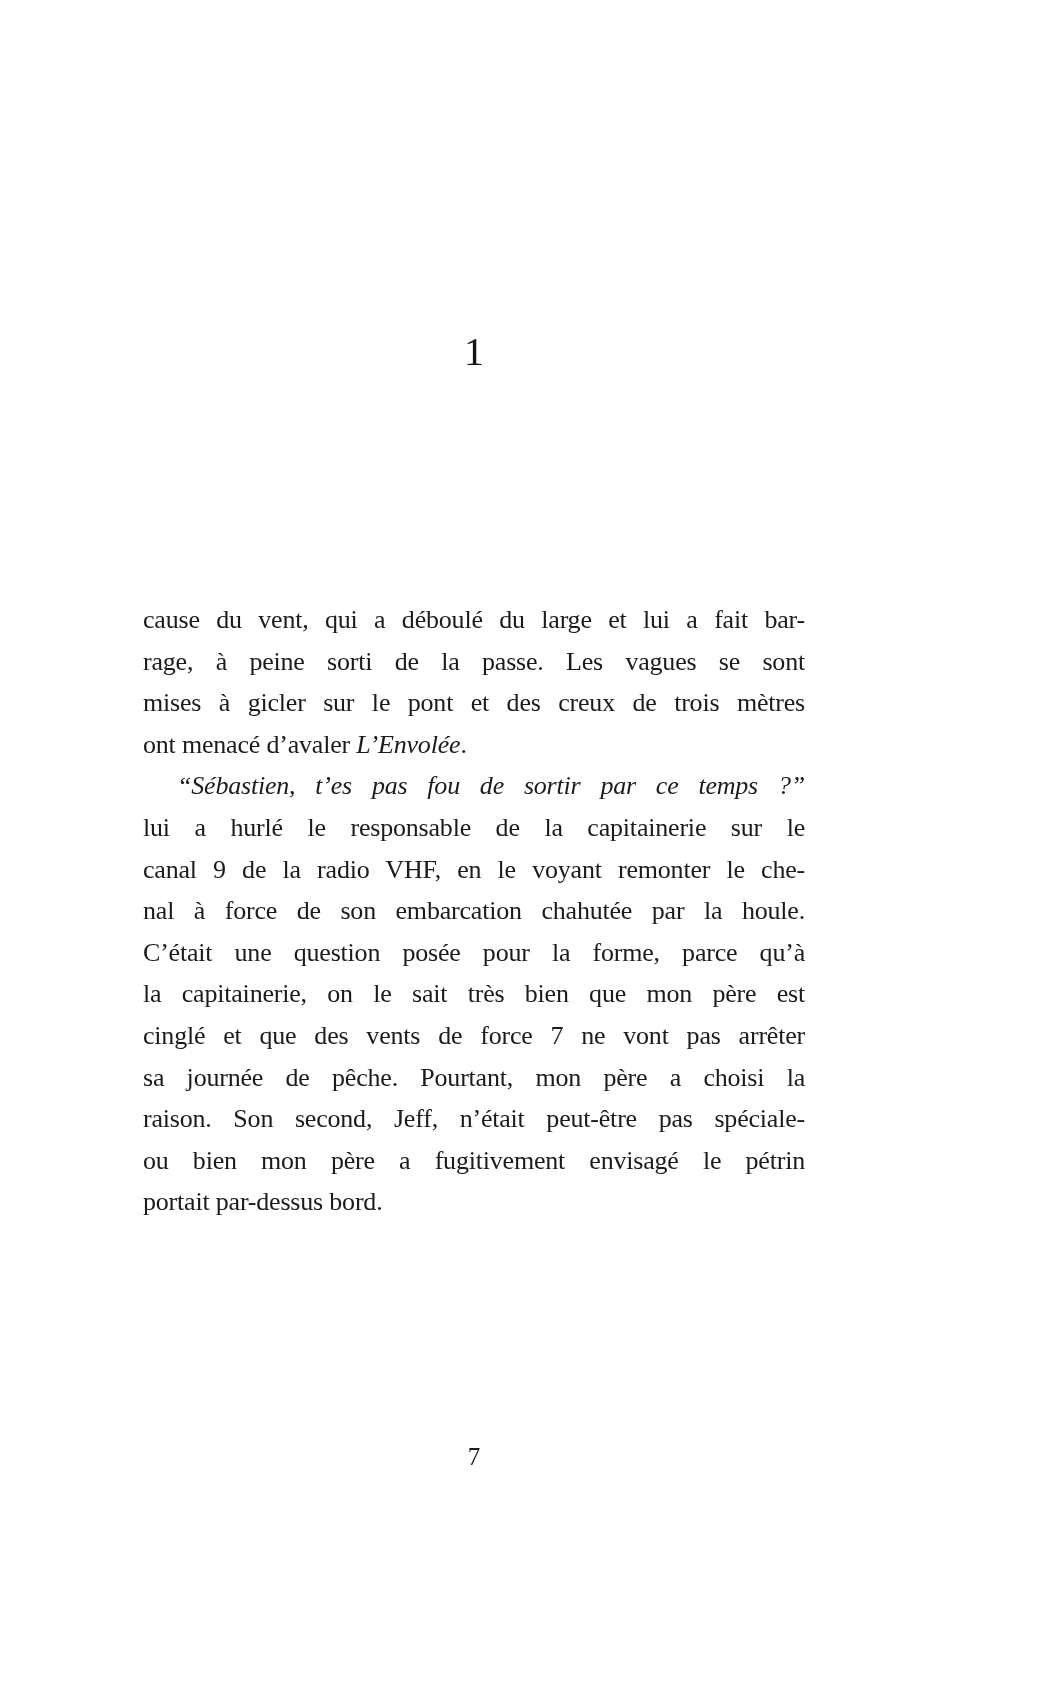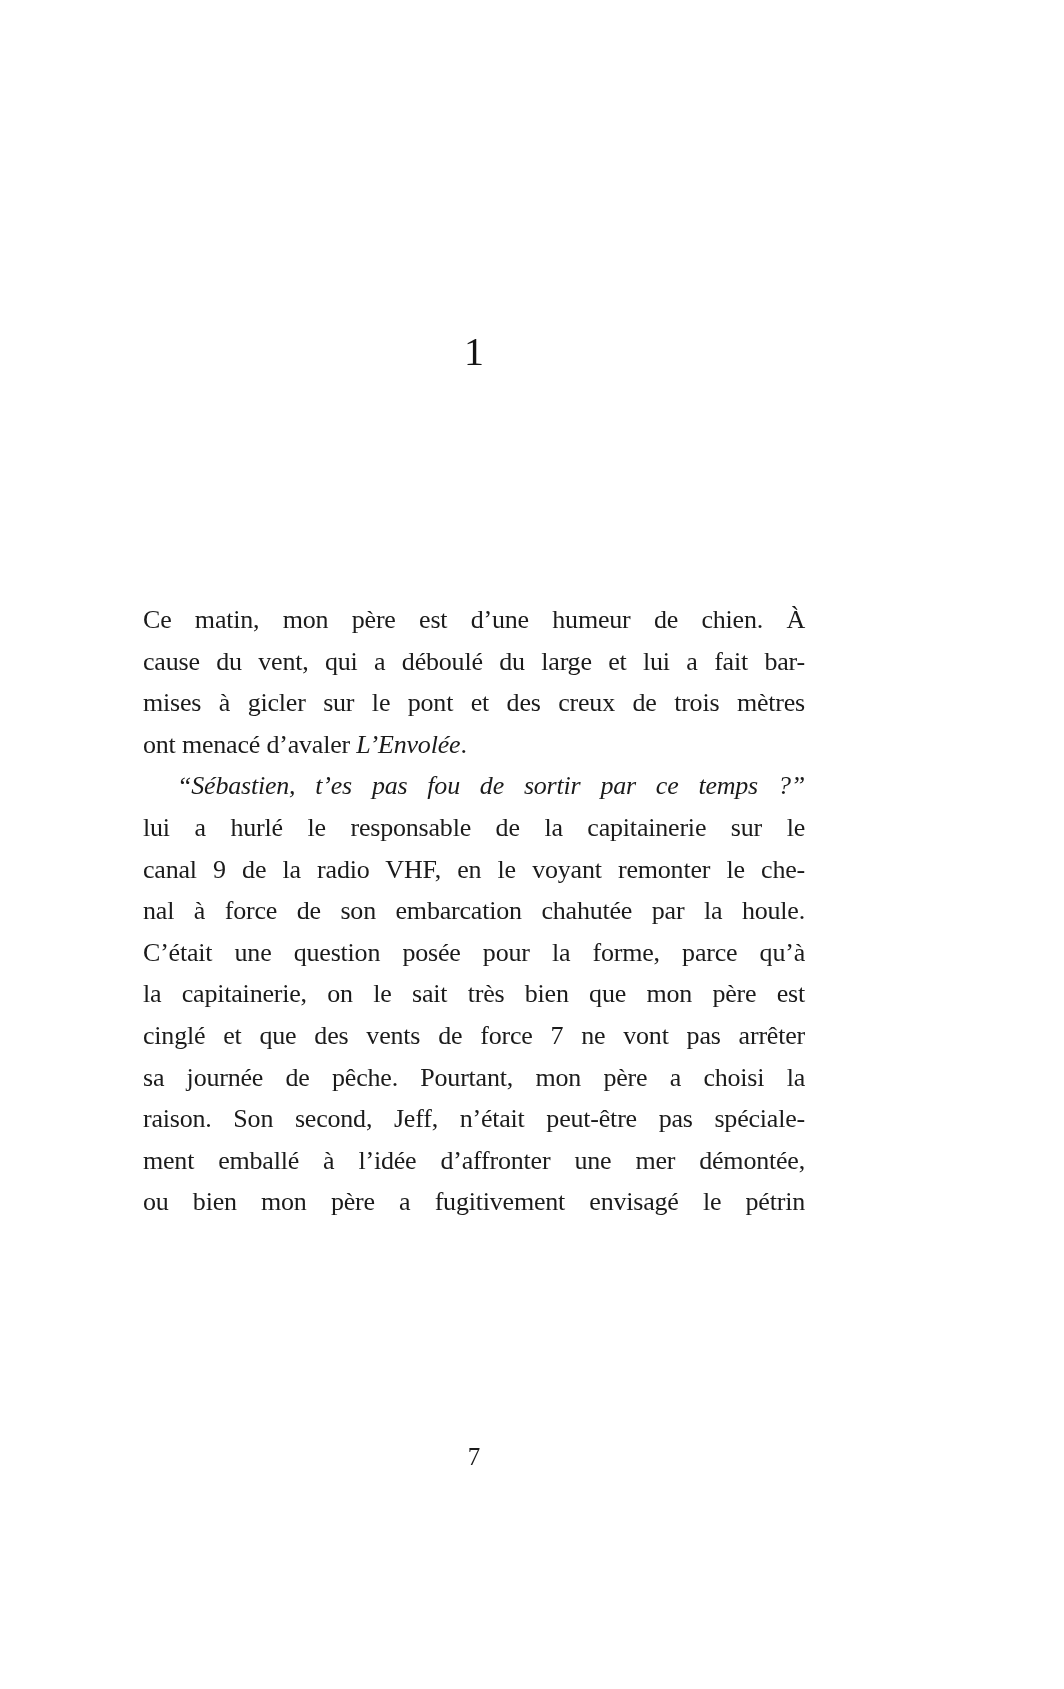--- a/index.html
+++ b/index.html
@@ -65,34 +65,34 @@
   }
 </style>
 </head>
 <body>
 
 <div class="page">
   <div class="chapter-number">1</div>
 
   <div class="text-block">
       <div class="paragraph">
-        <div class="line"><span>Ce matin, mon père est d’une humeur de chien. À</span></div>
         <div class="line"><span>cause du vent, qui a déboulé du large et lui a fait bar-</span></div>
+        <div class="line"><span>rage, à peine sorti de la passe. Les vagues se sont</span></div>
         <div class="line"><span>mises à gicler sur le pont et des creux de trois mètres</span></div>
         <div class="line last"><span>ont menacé d’avaler </span><em>L’Envolée</em><span>.</span></div>
       </div>
       <div class="paragraph">
         <div class="line indent"><span>“Sébastien, t’es pas fou de sortir par ce temps ?”</span></div>
         <div class="line"><span>lui a hurlé le responsable de la capitainerie sur le</span></div>
         <div class="line"><span>canal 9 de la radio VHF, en le voyant remonter le che-</span></div>
         <div class="line"><span>nal à force de son embarcation chahutée par la houle.</span></div>
         <div class="line"><span>C’était une question posée pour la forme, parce qu’à</span></div>
         <div class="line"><span>la capitainerie, on le sait très bien que mon père est</span></div>
         <div class="line"><span>cinglé et que des vents de force 7 ne vont pas arrêter</span></div>
         <div class="line"><span>sa journée de pêche. Pourtant, mon père a choisi la</span></div>
         <div class="line"><span>raison. Son second, Jeff, n’était peut-être pas spéciale-</span></div>
-        <div class="line"><span>ment emballé à l’idée d’affronter une mer démontée,</span></div>
         <div class="line"><span>ou bien mon père a fugitivement envisagé le pétrin</span></div>
+        <div class="line last"><span>portait par-dessus bord.</span></div>
       </div>
     </div>
 
   <div class="page-number">7</div>
 </div>
 
 </body></html>

